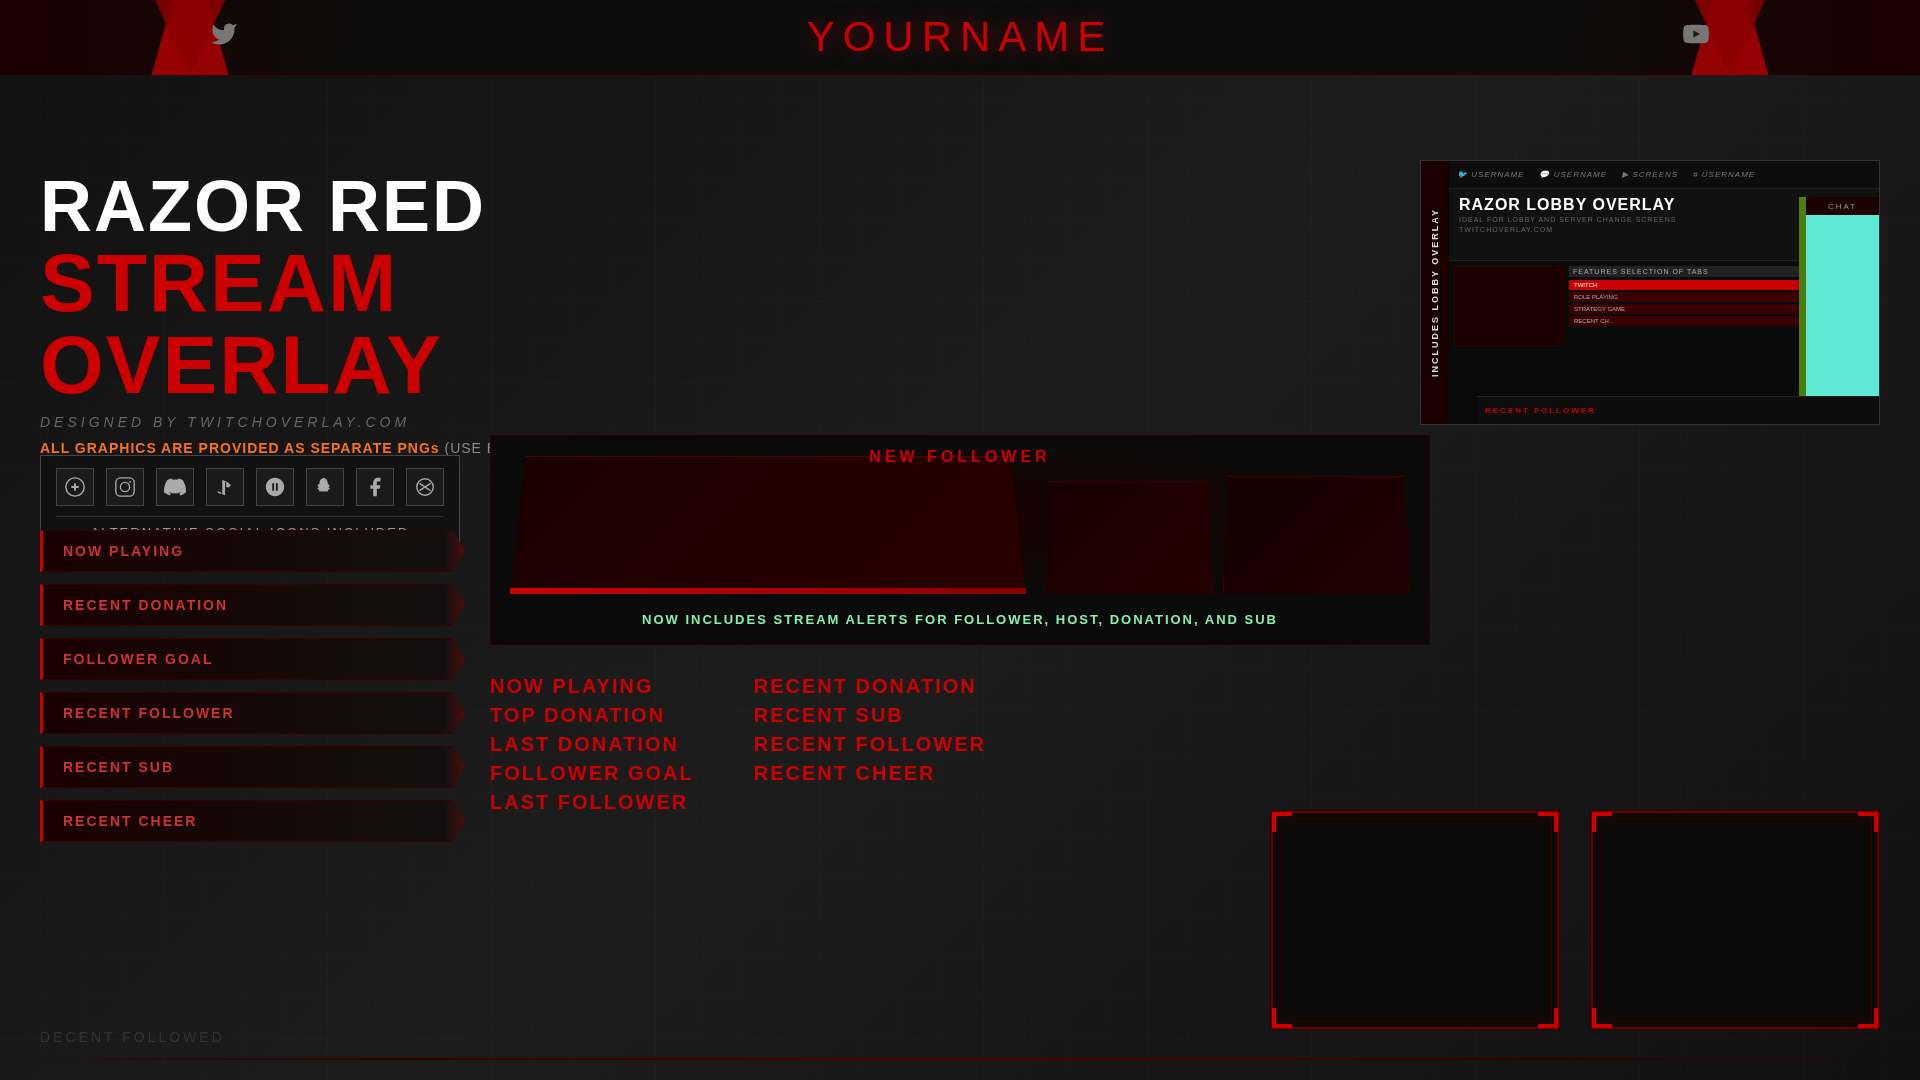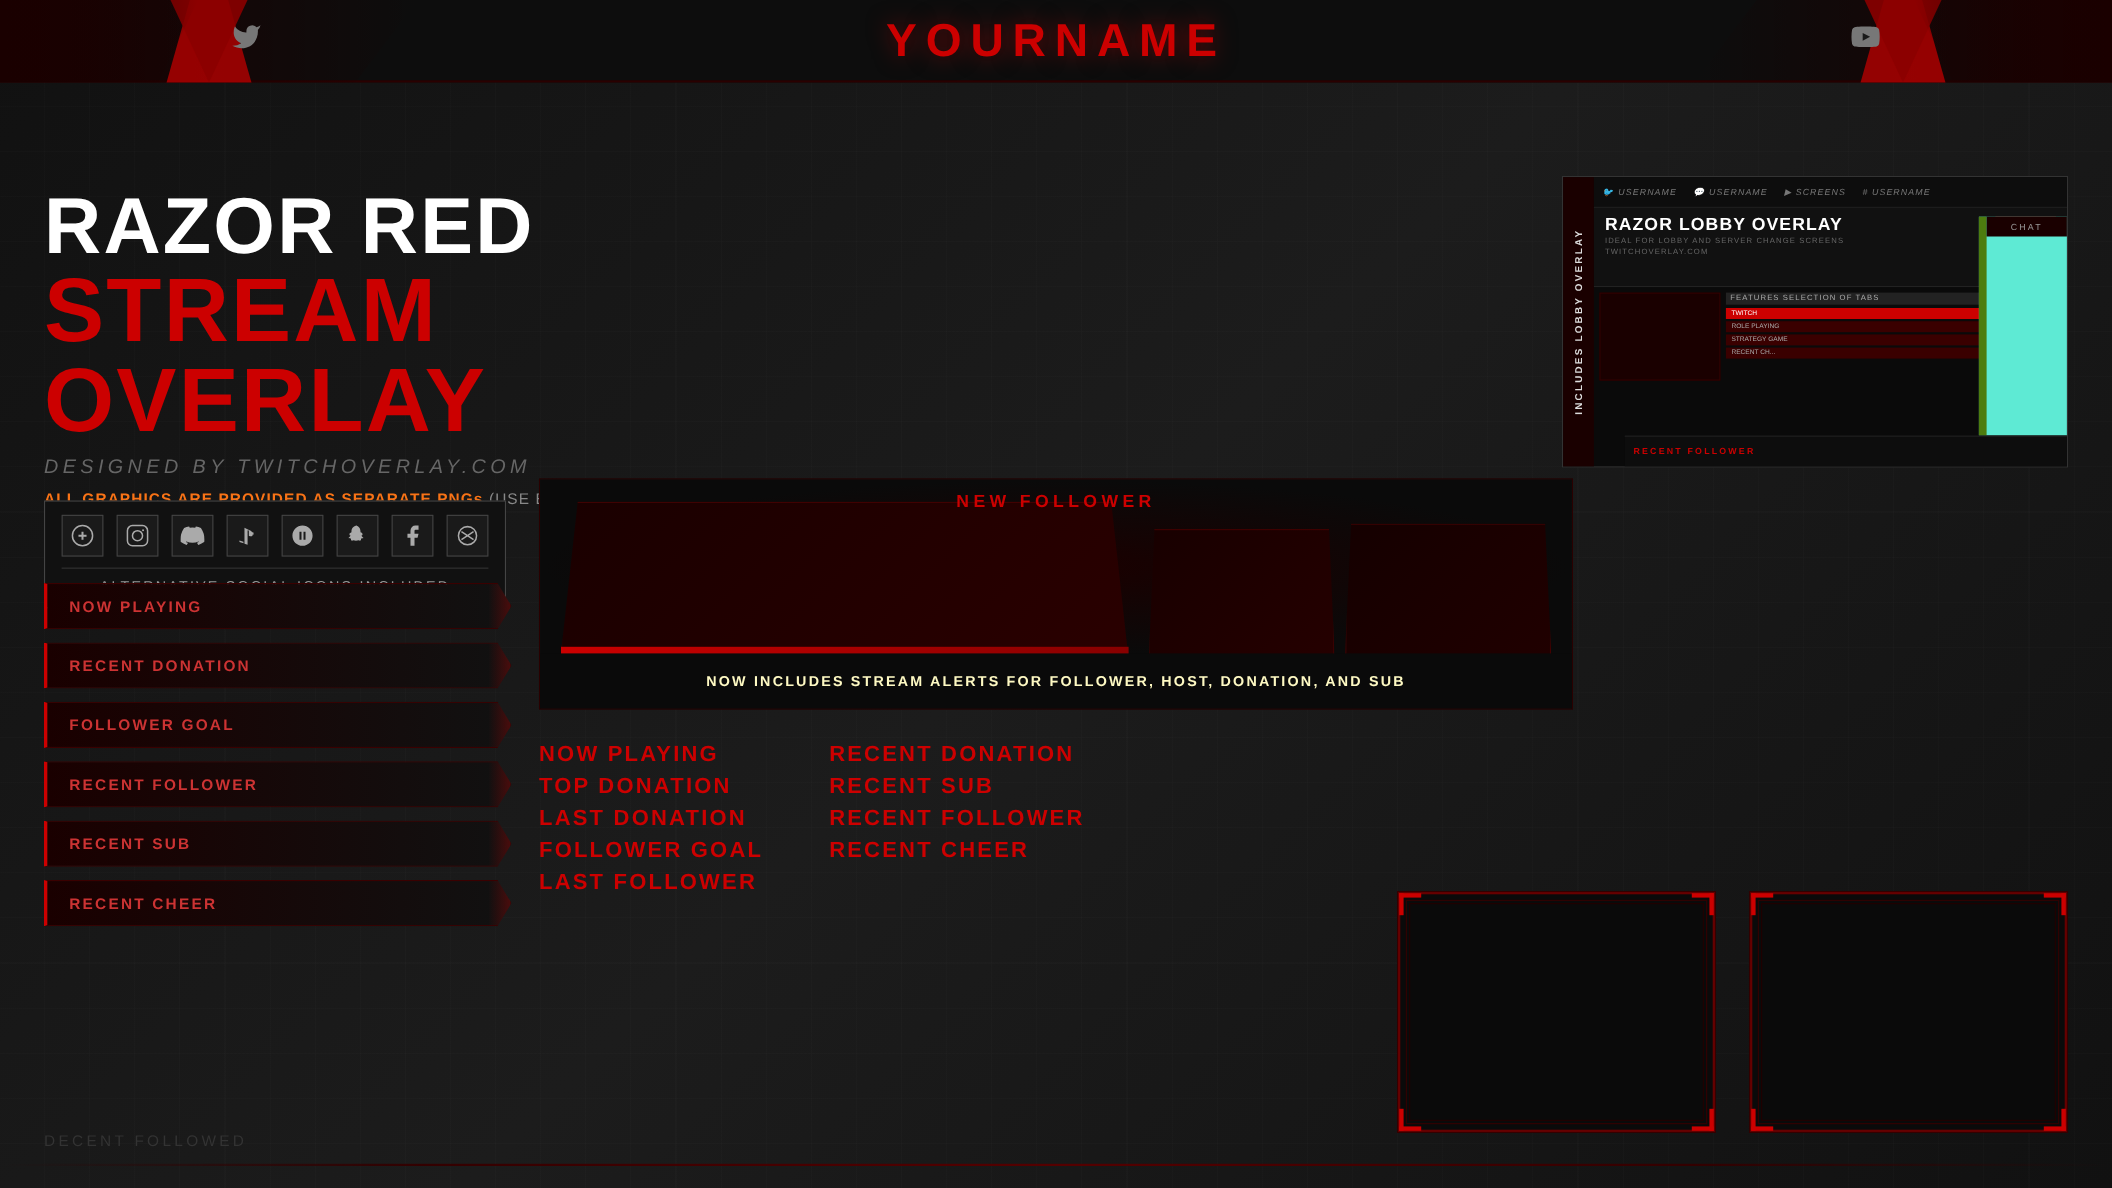--- a/index.html
+++ b/index.html
@@ -121,21 +121,21 @@
 
     .header-icon-twitter svg,
     .header-icon-youtube svg {
       width: 28px;
       height: 28px;
       fill: #777;
     }
 
     .channel-name {
       font-size: 42px;
-      font-weight: 700;
+      font-weight: 400;
       color: #cc0000;
       letter-spacing: 8px;
       text-transform: uppercase;
       font-family: 'Arial Black', sans-serif;
       text-shadow: 0 0 20px rgba(200,0,0,0.5);
     }
 
     
     .main {
       position: absolute;
@@ -168,21 +168,21 @@
       font-size: 82px;
       font-weight: 900;
       color: #cc0000;
       line-height: 1;
       text-transform: uppercase;
       letter-spacing: 2px;
       font-family: 'Arial Black', sans-serif;
     }
 
     .subtitle-designed {
-      font-size: 18px;
+      font-size: 14px;
       color: #666;
       letter-spacing: 4px;
       text-transform: uppercase;
       margin-top: 8px;
       font-style: italic;
     }
 
     .subtitle-graphics {
       font-size: 14px;
       color: #ddd;
@@ -318,21 +318,21 @@
       right: 0;
       height: 50px;
       display: flex;
       align-items: center;
       justify-content: center;
       background: #0a0a0a;
     }
 
     .alert-footer-text {
       font-size: 13px;
-      color: #fef9c3;
+      color: #86efac;
       letter-spacing: 2px;
       text-transform: uppercase;
       font-weight: bold;
     }
 
     
     .features-list {
       position: absolute;
       top: 600px;
       left: 490px;

